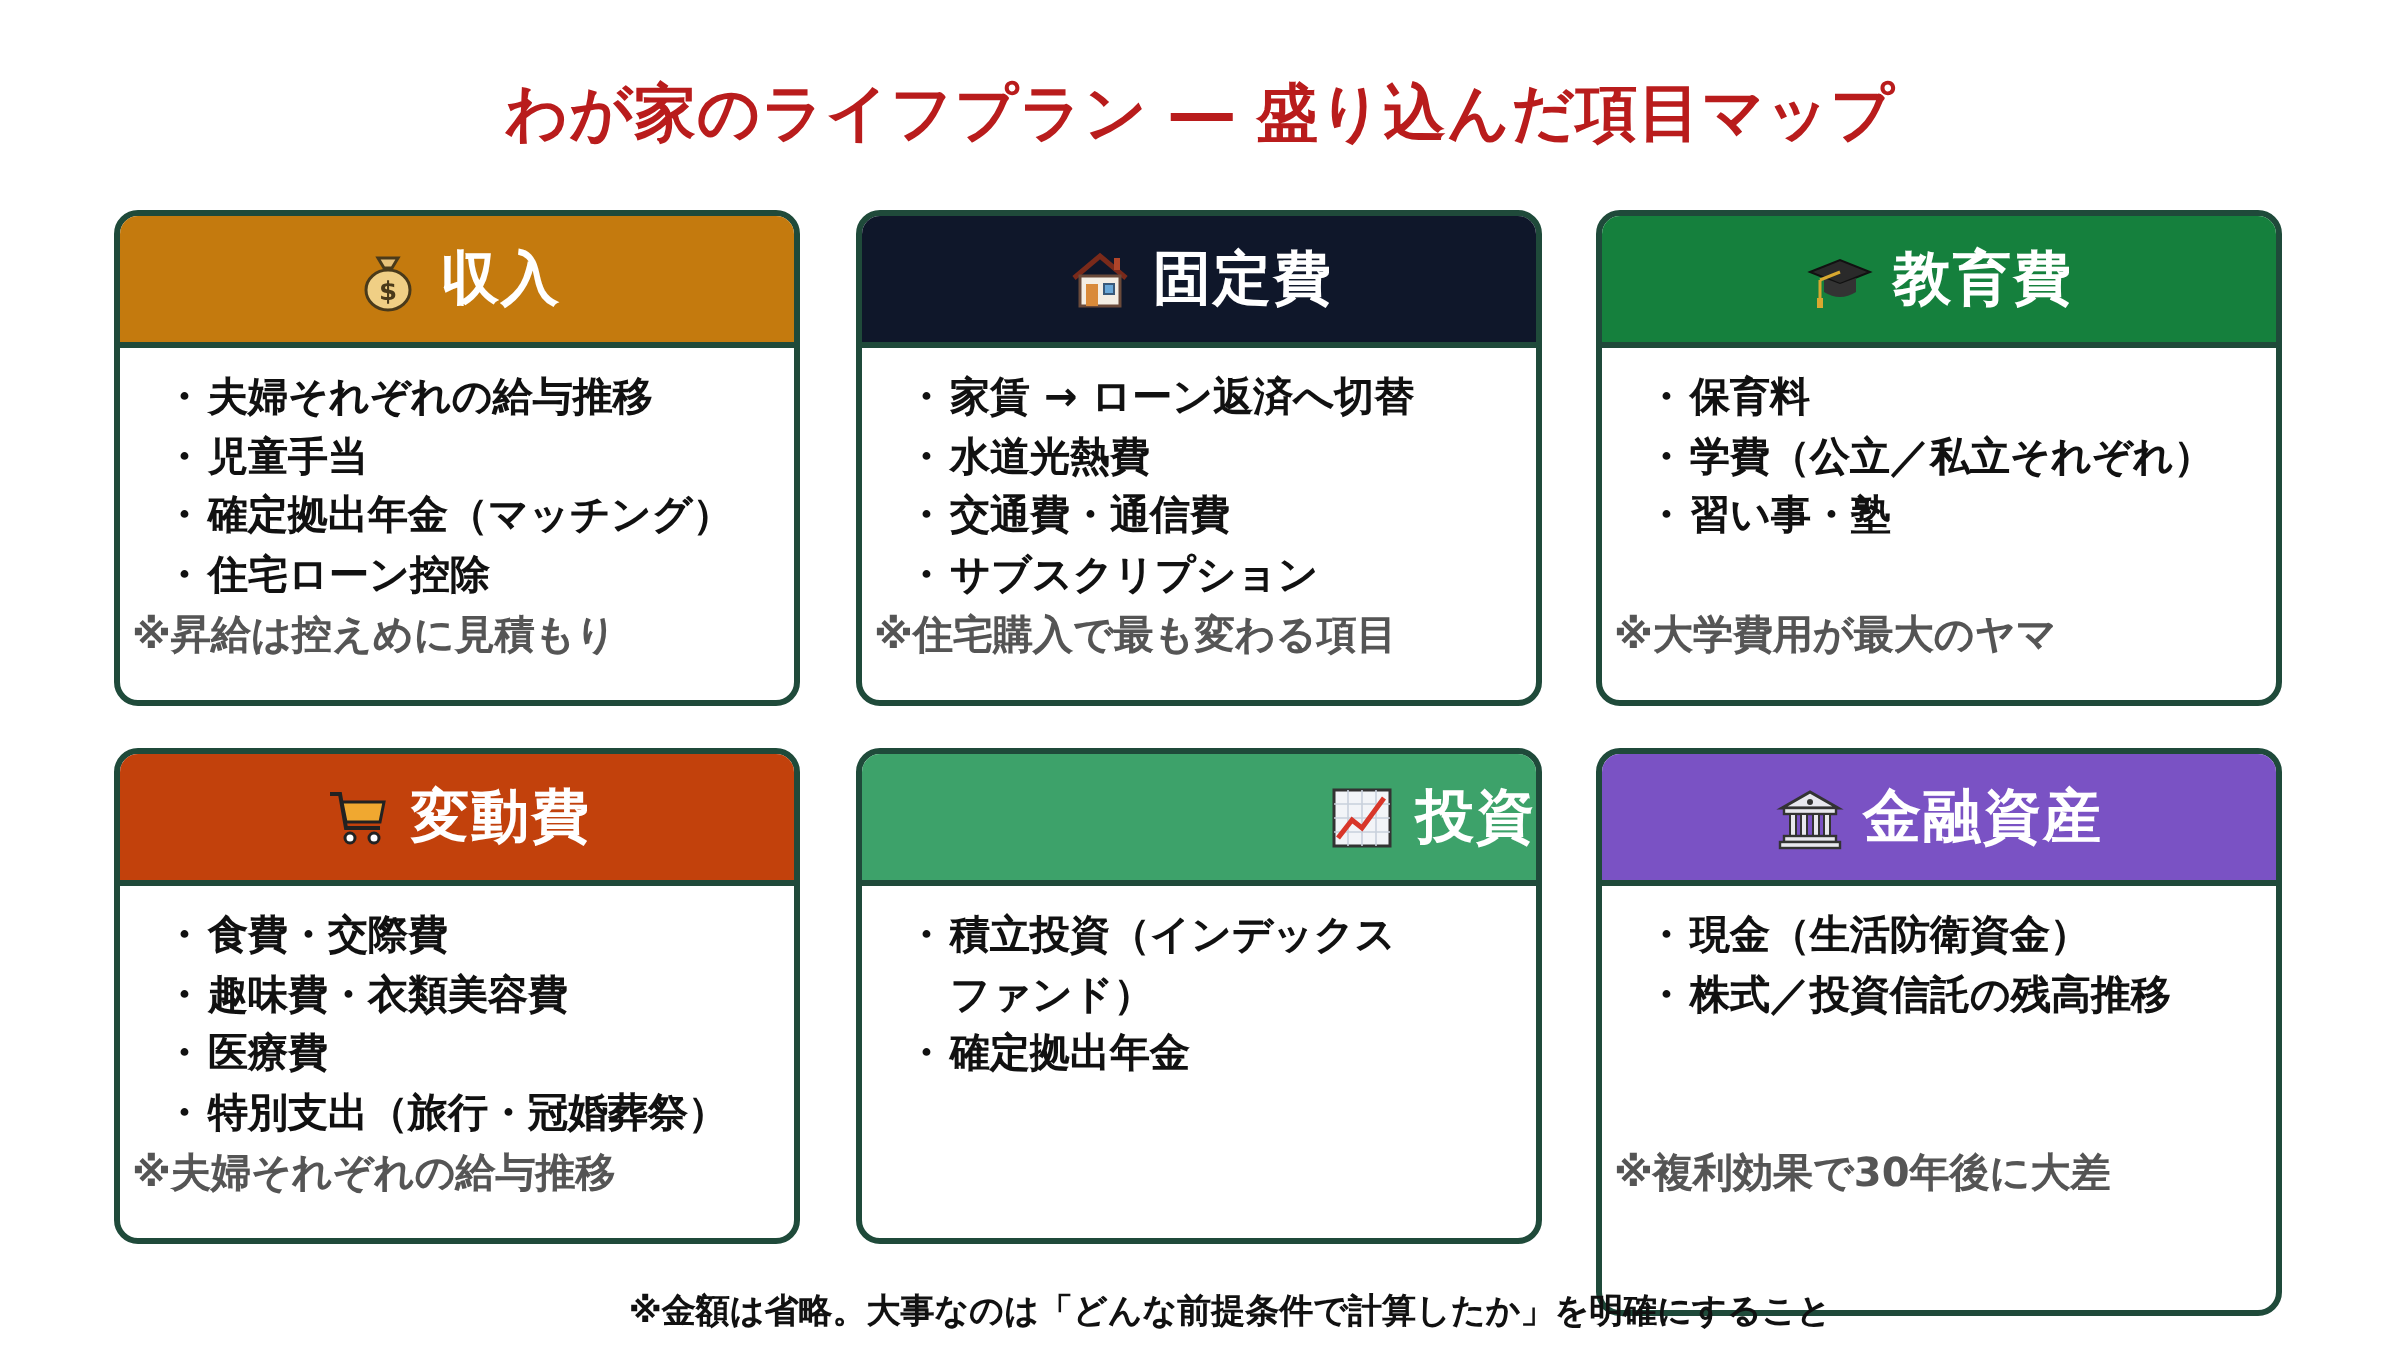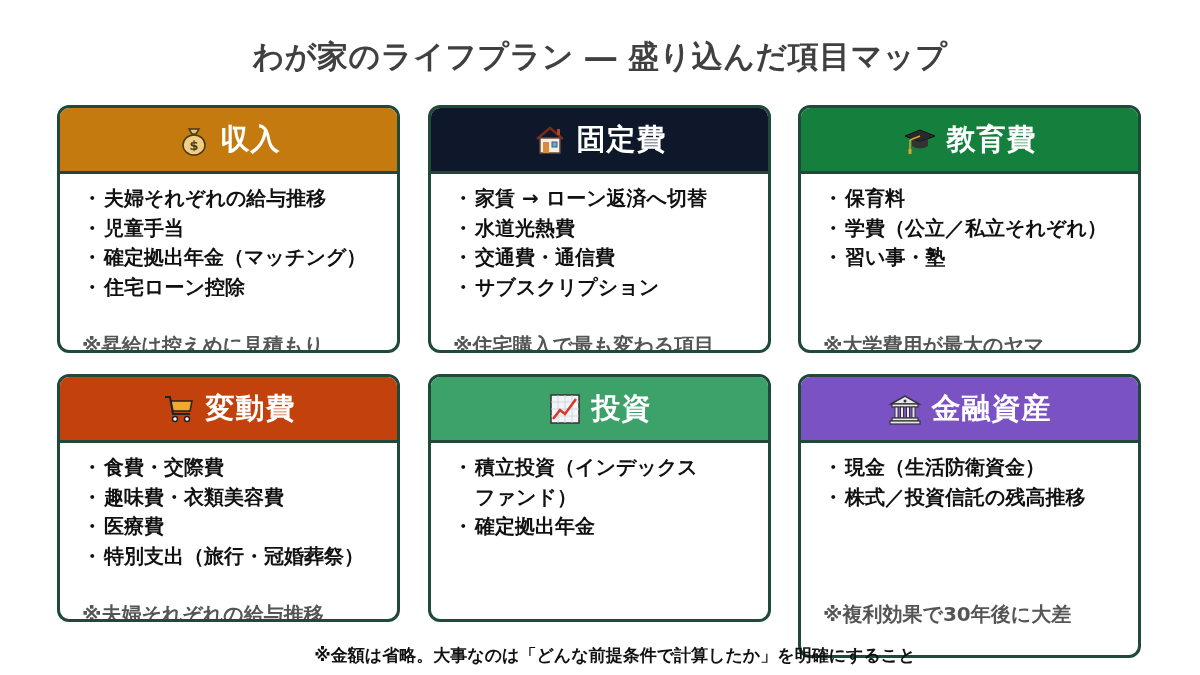--- a/index.html
+++ b/index.html
@@ -7,21 +7,21 @@
       width: 1200px; height: 675px;
       background: #ffffff;
       font-family: "DejaVu Sans", "Liberation Sans", sans-serif;
       overflow: hidden;
       color: #111111;
     }
     .page { position: relative; width: 1200px; height: 675px; }
     .title {
       position: absolute; top: 36px; left: 0; width: 1200px;
       text-align: center; font-size: 31px; font-weight: bold;
-      letter-spacing: 0.5px; color: #404040;
+      letter-spacing: 0.5px; color: #b91c1c;
     }
     .card {
       position: absolute; width: 343px;
       border: 3px solid #1f4a3a; border-radius: 12px;
       background: #fff; overflow: hidden;
     }
     .card-header {
       height: 66px; display: flex; align-items: center; justify-content: center;
       border-bottom: 3px solid #1f4a3a; gap: 10px;
     }
@@ -30,23 +30,22 @@
     }
     .card-header .icon { width: 34px; height: 34px; display: inline-block; }
     .card-body { padding: 10px 0 0 22px; position: relative; }
     .items { list-style: none; }
     .items li {
       font-size: 20px; font-weight: bold; line-height: 29.5px; color: #111;
       padding-left: 22px; position: relative; white-space: nowrap;
     }
     .items li .bullet { position: absolute; left: 0; top: 0; }
     .note {
-      position: absolute; left: 22px; font-size: 20px; font-weight: bold; color: #555;
+      position: absolute; left: 6px; font-size: 20px; font-weight: bold; color: #555;
       white-space: nowrap;
-      margin-top: 28px;
     }
     .footer {
       position: absolute; top: 644px; left: 0; width: 1200px; text-align: center;
       font-size: 17px; font-weight: bold; color: #111; margin-left: 15px;
     }
   </style>
 </head>
 <body>
 
 <div class="page">
@@ -130,21 +129,21 @@
         <li><span class="bullet">・</span><span>食費・交際費</span></li>
         <li><span class="bullet">・</span><span>趣味費・衣類美容費</span></li>
         <li><span class="bullet">・</span><span>医療費</span></li>
         <li><span class="bullet">・</span><span>特別支出（旅行・冠婚葬祭）</span></li>
       </ul>
       <div class="note" style="top:130px;">※夫婦それぞれの給与推移</div>
     </div>
   </div>
 
   <div class="card" style="left:428px; top:374px; height:248px;">
-    <div class="card-header" style="background:#3da26a;">
+    <div class="card-header" style="background:#3da26a;justify-content:flex-end;">
       <svg class="icon" viewBox="0 0 34 34">
         <rect x="3" y="3" width="28" height="28" fill="#f2f4f8" stroke="#333" stroke-width="1.5"></rect>
         <path d="M10 3 V31 M17 3 V31 M24 3 V31 M3 10 H31 M3 17 H31 M3 24 H31" stroke="#c8d0dc" stroke-width="0.8"></path>
         <polyline points="5,27 12,18 17,22 28,7" fill="none" stroke="#d8362a" stroke-width="2.5"></polyline>
       </svg>
       <span class="h-label">投資</span>
     </div>
     <div class="card-body" style="height:176px;">
       <ul class="items">
         <li><span class="bullet">・</span><span>積立投資（インデックス</span></li>

